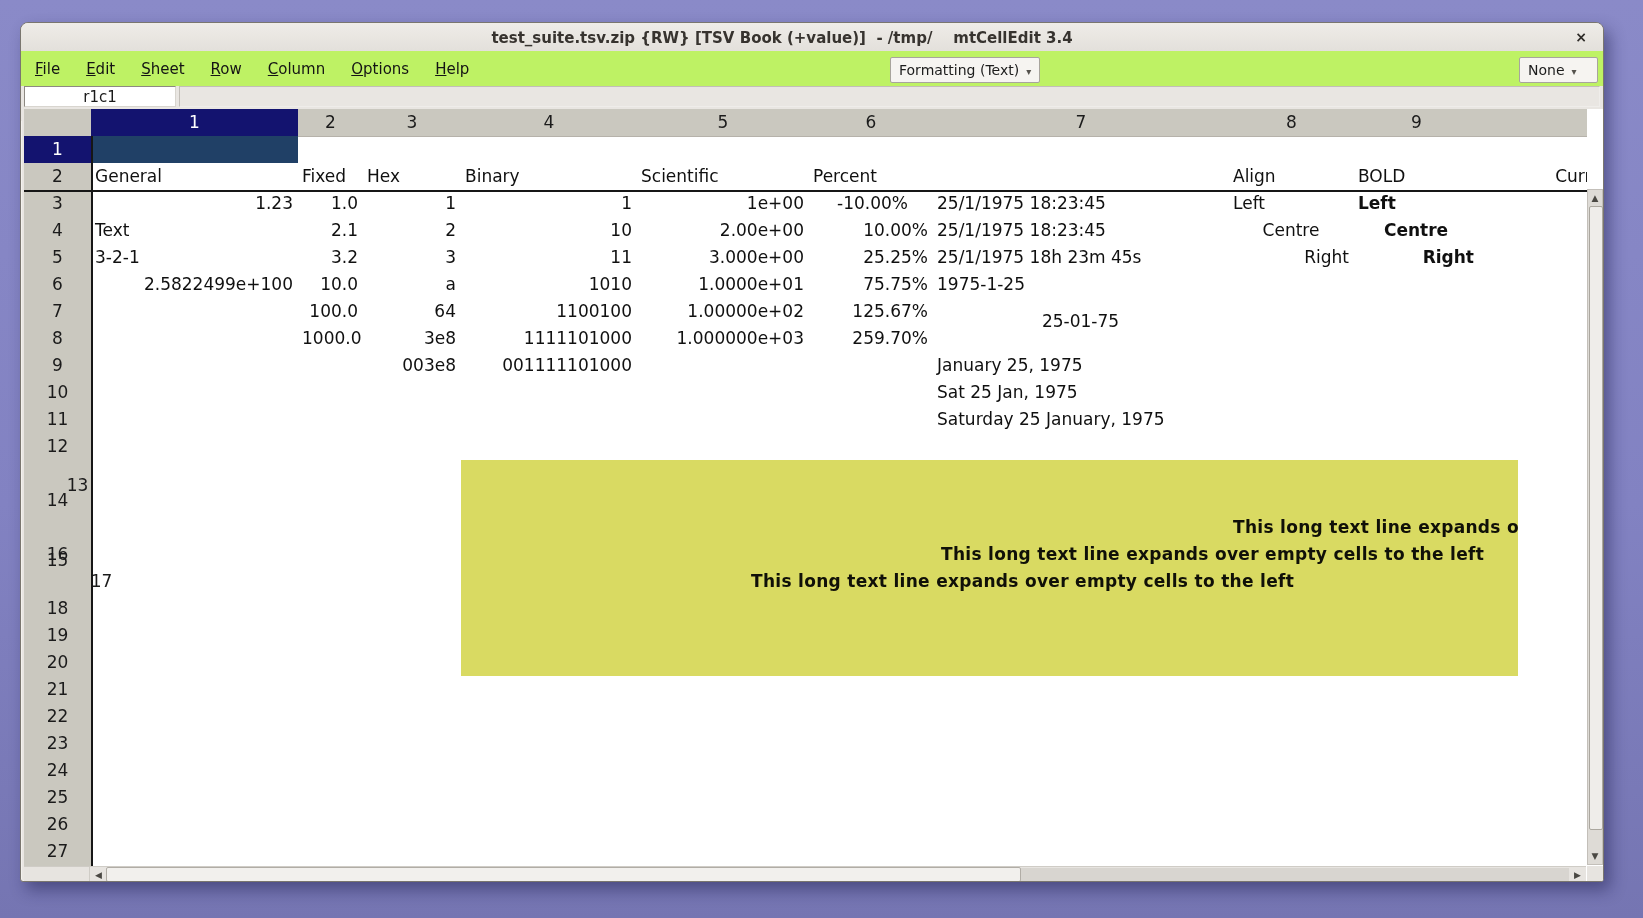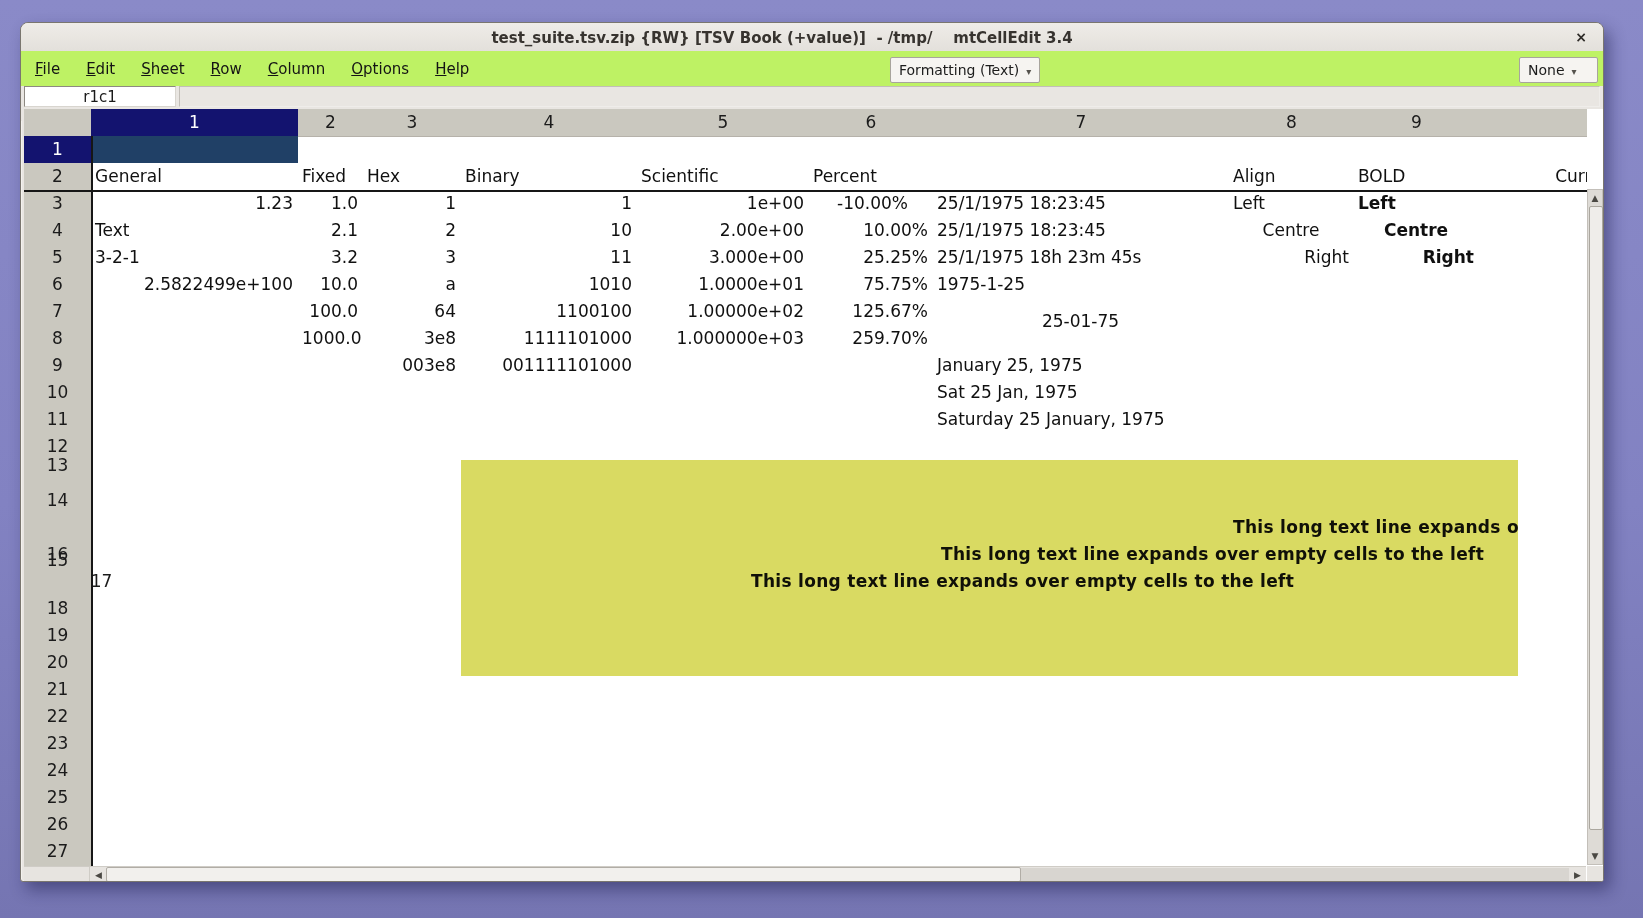--- a/index.html
+++ b/index.html
@@ -133,21 +133,21 @@
         <div class="rh" style="top: 81px;">3</div>
         <div class="rh" style="top: 108px;">4</div>
         <div class="rh" style="top: 135px;">5</div>
         <div class="rh" style="top: 162px;">6</div>
         <div class="rh" style="top: 189px;">7</div>
         <div class="rh" style="top: 216px;">8</div>
         <div class="rh" style="top: 243px;">9</div>
         <div class="rh" style="top: 270px;">10</div>
         <div class="rh" style="top: 297px;">11</div>
         <div class="rh" style="top: 324px;">12</div>
-        <div class="rh" style="top: 343px;">13</div>
+        <div class="rh" style="top: 363px; padding-left: 20px;">13</div>
         <div class="rh" style="top: 378px;">14</div>
         <div class="rh" style="top: 405px; margin-top: 33px;">15</div>
         <div class="rh" style="top: 432px;">16</div>
         <div class="rh" style="top: 459px; padding-left: 44px;">17</div>
         <div class="rh" style="top: 486px;">18</div>
         <div class="rh" style="top: 513px;">19</div>
         <div class="rh" style="top: 540px;">20</div>
         <div class="rh" style="top: 567px;">21</div>
         <div class="rh" style="top: 594px;">22</div>
         <div class="rh" style="top: 621px;">23</div>

